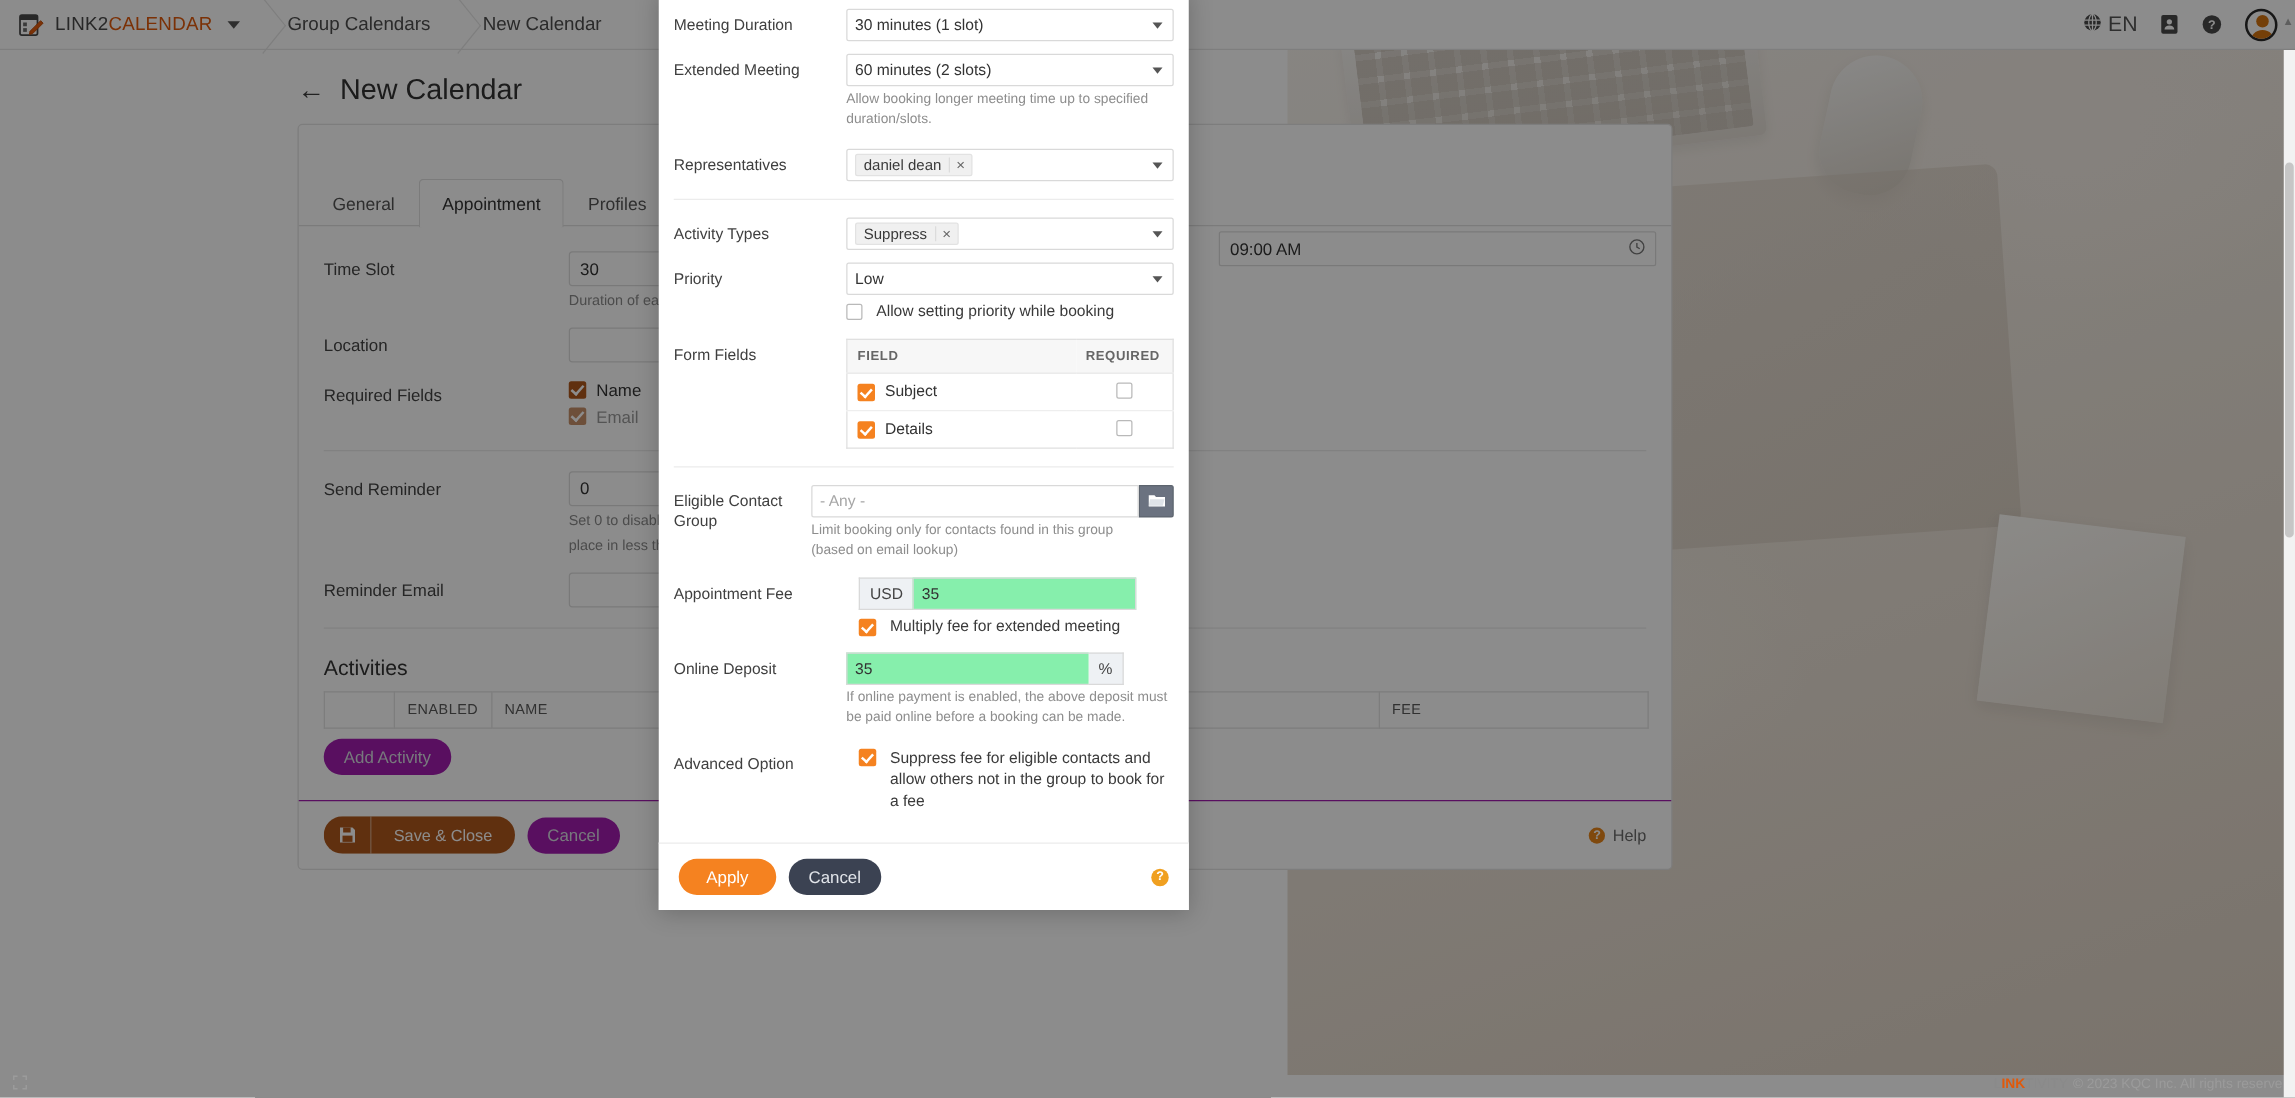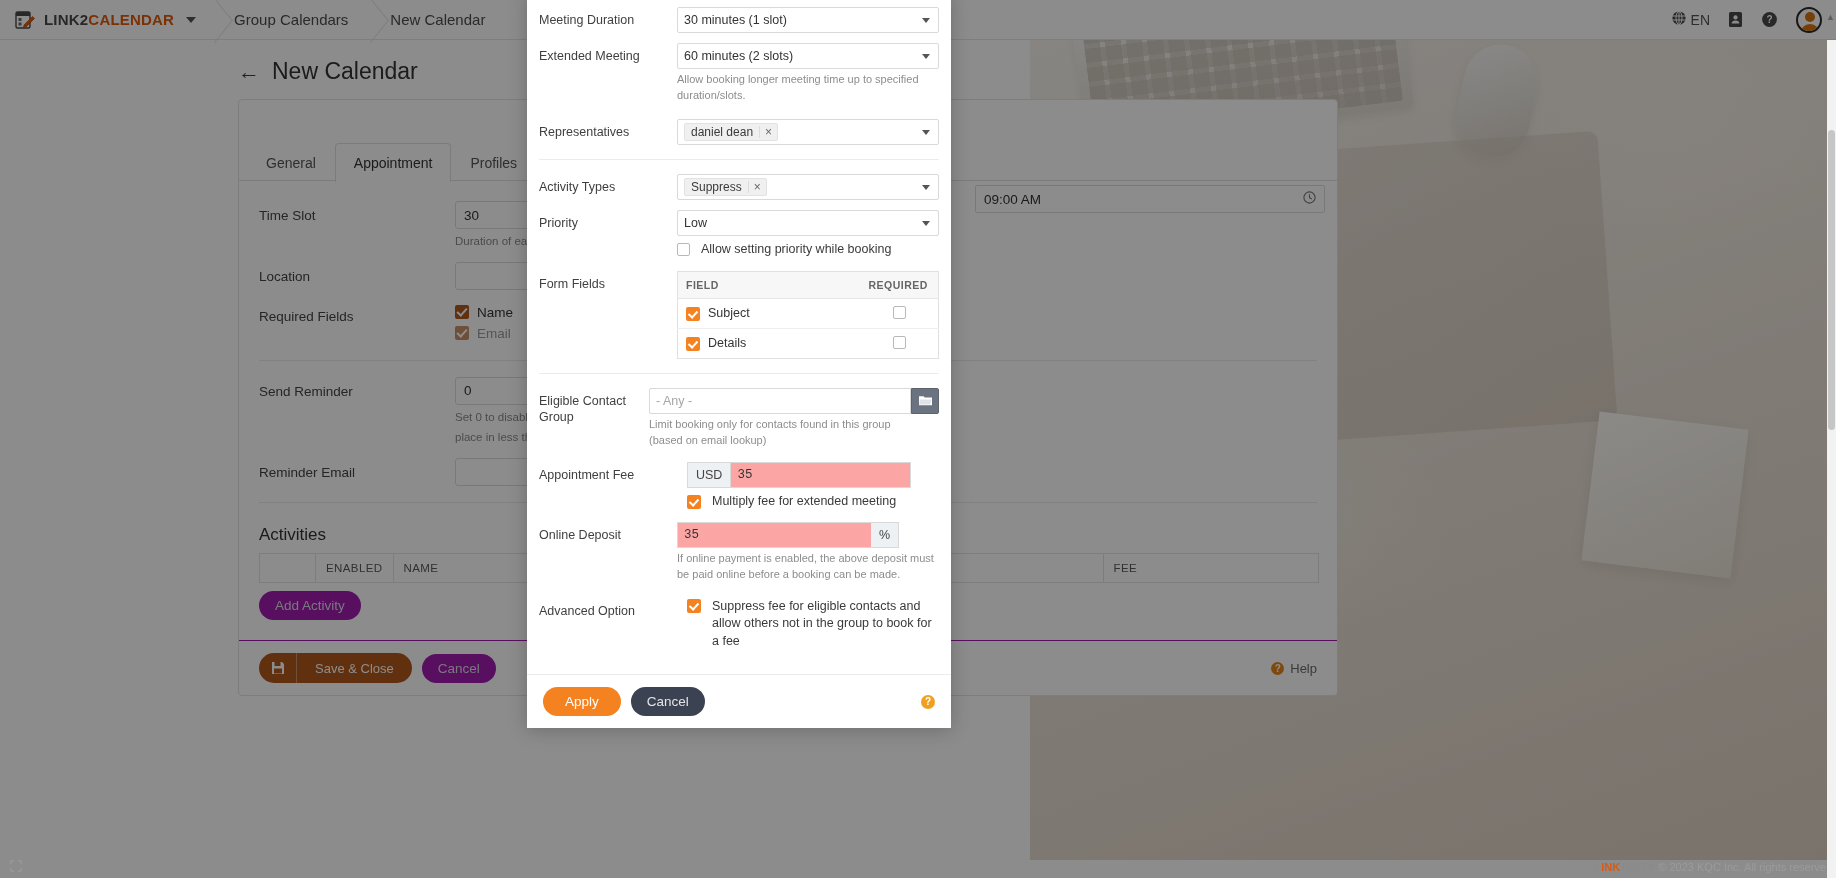--- a/index.html
+++ b/index.html
@@ -61,21 +61,21 @@
   .topbar {
     position: absolute; left: 0; top: 0; width: 1836px; height: 40px;
     background: #ffffff; border-bottom: 1px solid #e6e6e6;
     display: flex; align-items: center;
   }
   .brand {
     display: flex; align-items: center; gap: 8px;
     padding: 0 14px 0 14px; height: 40px;
   }
   .brand-logo { width: 22px; height: 22px; position: relative; }
-  .brand-text { font-size: 15px; font-weight: bold; letter-spacing: .2px; color: #4a4a4a; }
+  .brand-text { font-size: 15px; font-weight: normal; letter-spacing: .2px; color: #4a4a4a; }
   .brand-text .accent { color: #e0590b; }
   .caret-down {
     width: 0; height: 0; margin-left: 4px;
     border-left: 5px solid transparent; border-right: 5px solid transparent;
     border-top: 6px solid #555;
   }
   .crumb {
     position: relative; height: 40px; display: flex; align-items: center;
     padding: 0 18px 0 24px; font-size: 15px; color: #4d4d4d;
   }
@@ -232,21 +232,21 @@
   .cell-flex { display: flex; align-items: center; gap: 8px; }
   .mdiv { border-top: 1px solid #ececec; margin: 9px 0; }
   .input-group { display: flex; width: 222px; }
   .ig-addon {
     background: #eef1f4; border: 1px solid #d9d9d9; border-right: none;
     font-size: 12.5px; color: #444; padding: 0 8px; display:flex; align-items:center; height:26px;
   }
   .ig-addon.right { border: 1px solid #d9d9d9; border-left: none; }
   .ig-input {
     flex: 1; height: 26px; border: 1px solid #d9d9d9; font-size: 12.5px;
-    padding: 0 6px; color: #333; font-family: Liberation Mono, monospace; background:#fca5a5;
+    padding: 0 6px; color: #333; font-family: Liberation Sans, sans-serif; background:#86efac;
   }
   .browse-btn {
     width: 28px; height: 26px; background: #6b7280; border: 1px solid #5d646e;
     border-radius: 0 2px 2px 0; display:flex; align-items:center; justify-content:center;
     color: #fff; flex: 0 0 auto; cursor: pointer;
   }
   .group-field { display: flex; width: 290px; }
   .group-field .mfield { width: 262px; border-radius: 2px 0 0 2px; }
   .ph { color: #a6a6a6; }
   .modal-footer {
@@ -322,21 +322,21 @@
 
     <div class="topbar-right">
       <div class="globe-wrap">
         <span>
           <svg width="16" height="16" viewBox="0 0 16 16">
             <circle cx="8" cy="8" r="6.6" fill="#4a4a4a"></circle>
             <ellipse cx="8" cy="8" rx="3" ry="6.6" fill="none" stroke="#fff" stroke-width="1"></ellipse>
             <path d="M1.6 6 H14.4 M1.6 10 H14.4 M8 1.4 V14.6" stroke="#fff" stroke-width="1"></path>
           </svg>
         </span>
-        <span style="font-size:14px">EN</span>
+        <span style="font-size:17px">EN</span>
       </div>
       <span class="icon-btn">
         <svg width="15" height="17" viewBox="0 0 15 17">
           <rect x="1" y="1" width="13" height="15" rx="1.6" fill="#4a4a4a"></rect>
           <circle cx="7.5" cy="6.4" r="2.1" fill="#fff"></circle>
           <path d="M3.6 12.6c0-2.2 1.8-3.2 3.9-3.2s3.9 1 3.9 3.2z" fill="#fff"></path>
         </svg>
       </span>
       <span class="icon-btn">
         <svg width="17" height="17" viewBox="0 0 17 17">

